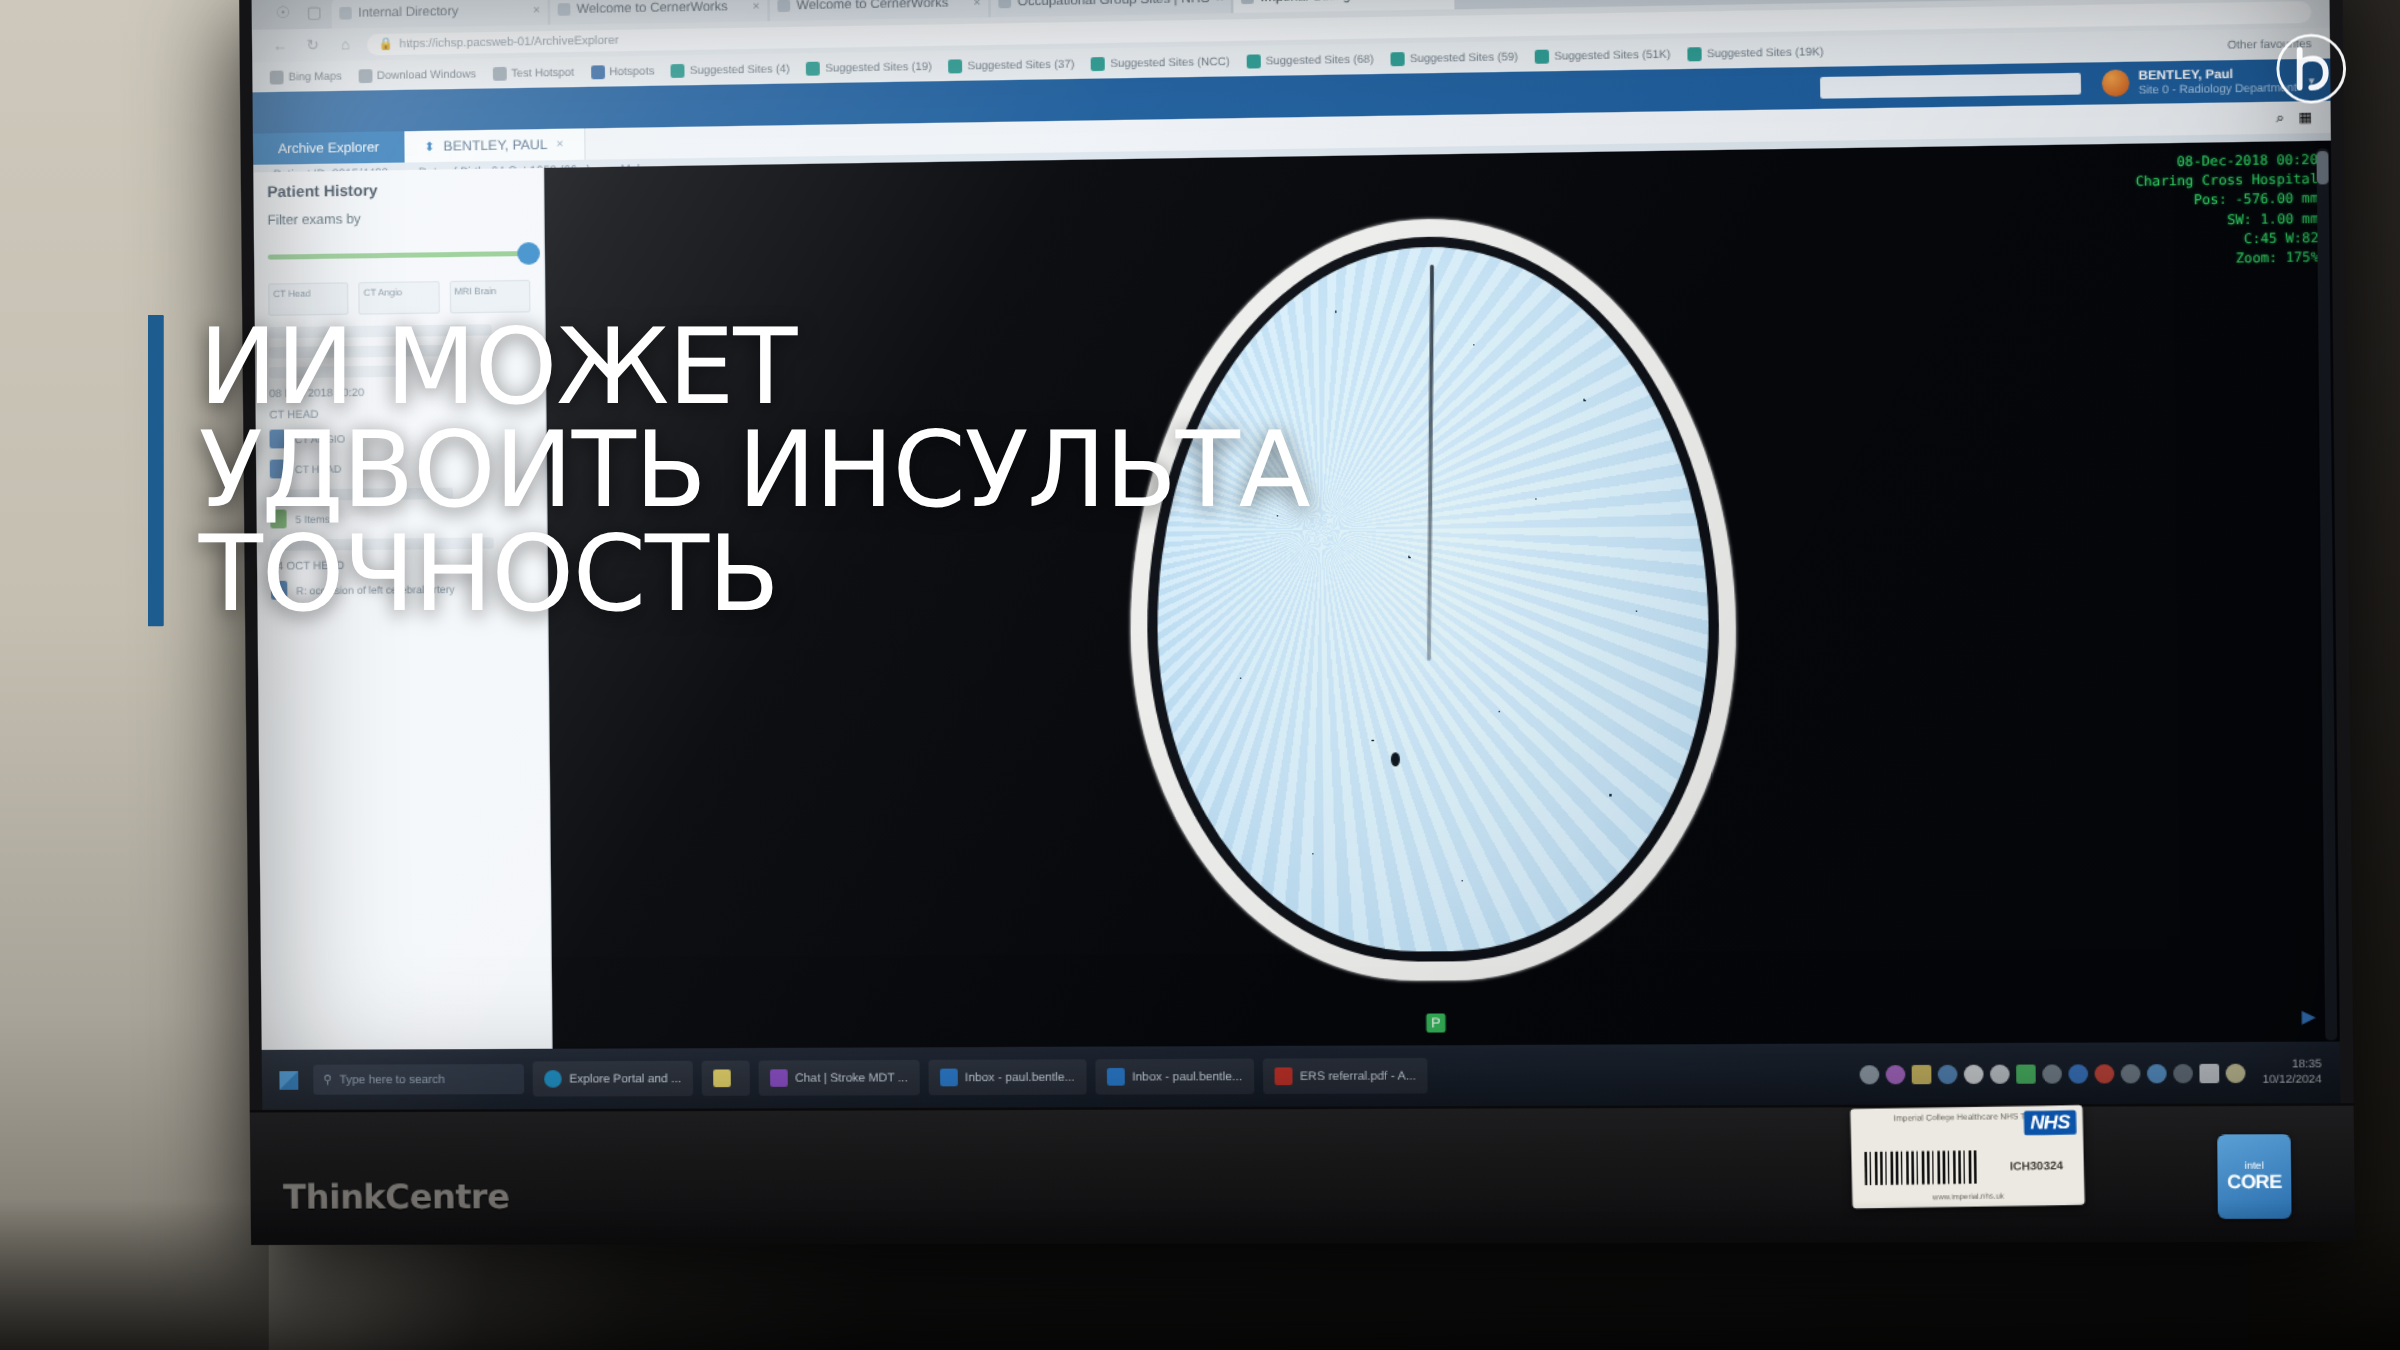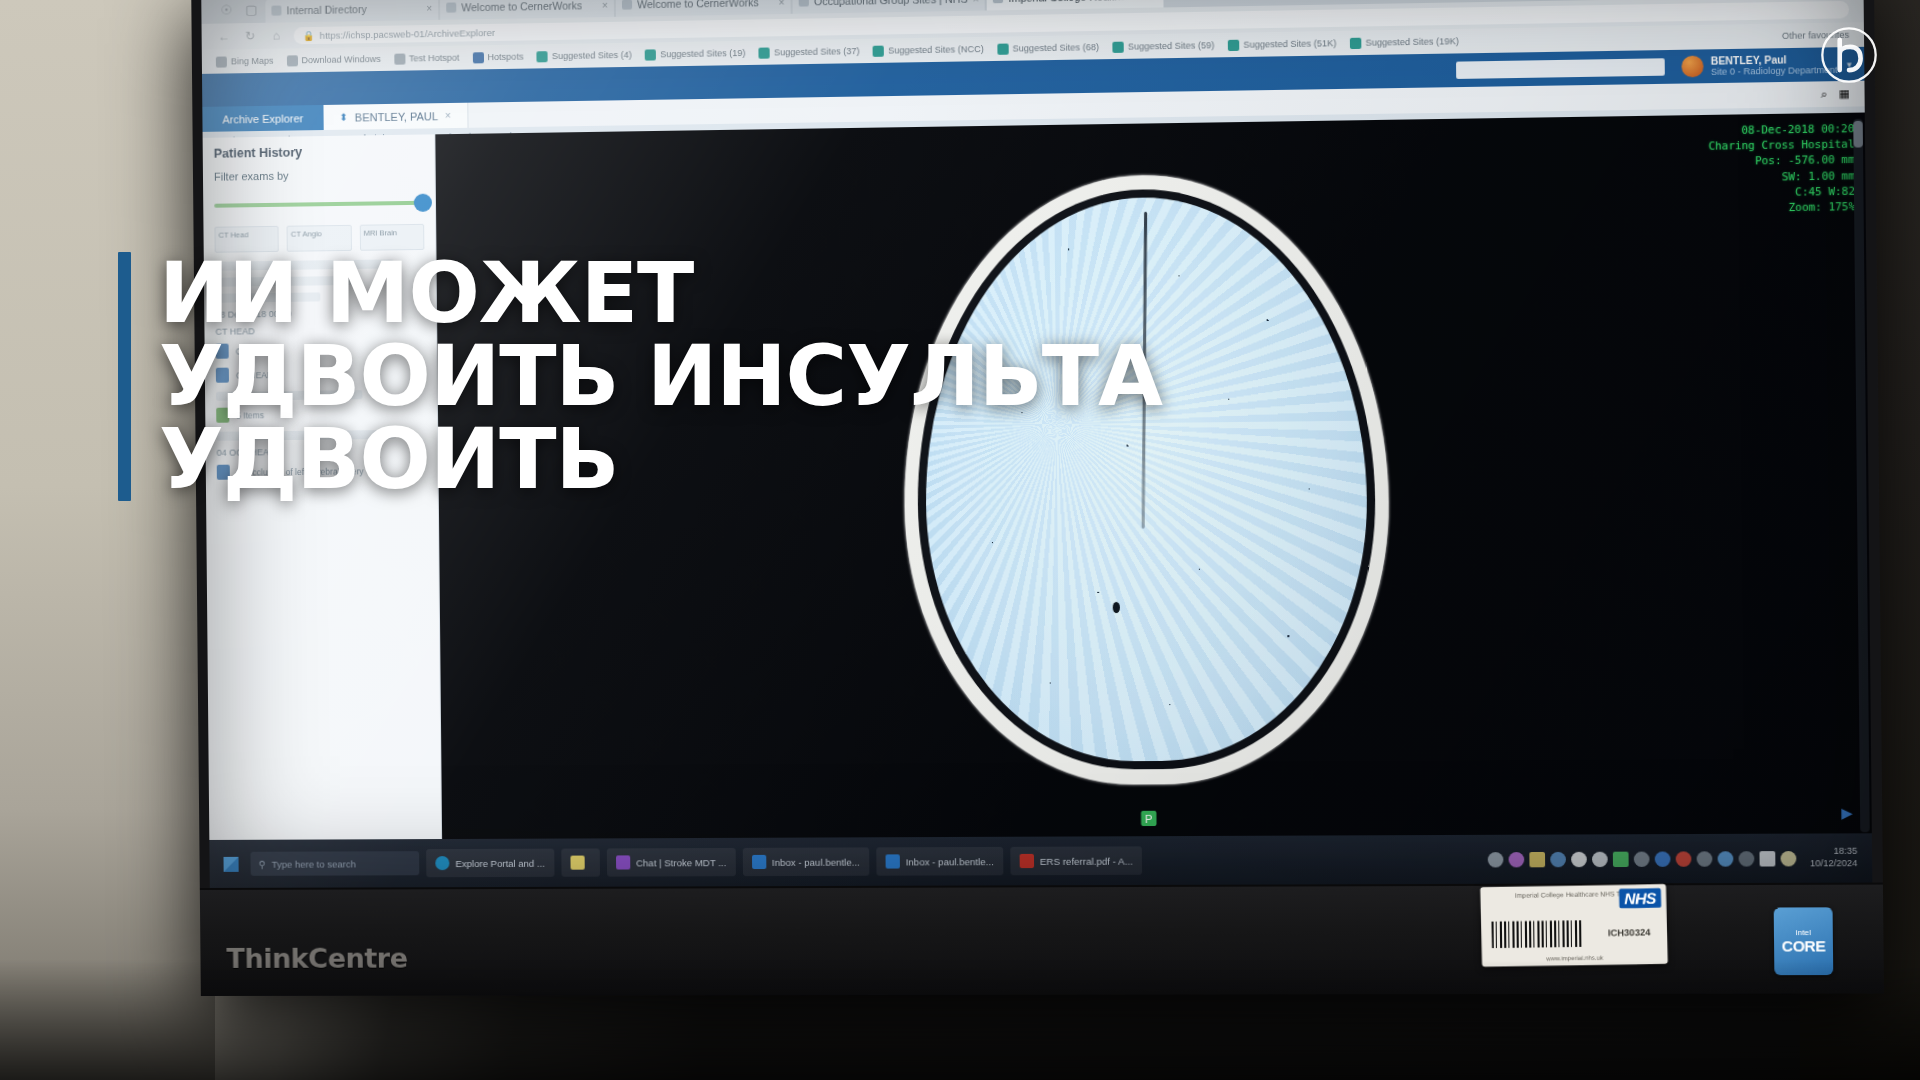--- a/index.html
+++ b/index.html
@@ -204,21 +204,21 @@
   .tb-app .ai { width:14px; height:14px; border-radius:2px; flex:none; }
   .tb-app .lbl { overflow:hidden; text-overflow:ellipsis; }
   #tray { margin-left:auto; display:flex; align-items:center; gap:5px; padding-right:6px; }
   .tray-ico { width:15px; height:15px; border-radius:50%; }
   #clock { color:#d3dbe5; font-size:9px; line-height:1.3; text-align:right; padding-left:8px; }
 
   
   #headline-wrap { position:absolute; left:118px; top:252px; z-index:200;
       display:flex; gap:28px; }
   #accent-bar { width:13px; background:#1d5c8e; flex:none; border-radius:1px; }
-  #headline { color:#fff; font-family:"DejaVu Sans",sans-serif; font-weight:bold;
+  #headline { color:#fff; font-family:"DejaVu Sans",sans-serif; font-weight:normal;
       font-size:84px; line-height:0.99; letter-spacing:-1px;
       text-shadow:0 3px 16px rgba(0,0,0,.55); }
   #headline div { white-space:nowrap; }
 
   
   #logo { position:absolute; right:42px; top:26px; z-index:210; width:58px; height:58px; }
   #logo svg { width:100%; height:100%; opacity:.95; }
 </style>
 </head>
 <body>
@@ -524,21 +524,21 @@
   </div>
 
   <div id="desk-shadow"></div>
 </div>
 
 <div id="headline-wrap">
   <div id="accent-bar" style="background: rgb(29, 92, 142);"></div>
   <div id="headline" style="color: rgb(255, 255, 255);">
     <div>ИИ МОЖЕТ</div>
     <div>УДВОИТЬ ИНСУЛЬТА</div>
-    <div>УДВОИТЬ</div>
+    <div>ТОЧНОСТЬ</div>
   </div>
 </div>
 
 <div id="logo">
   <svg viewBox="0 0 100 100" aria-hidden="true">
     <circle cx="50" cy="50" r="46" fill="none" stroke="#ffffff" stroke-width="4"></circle>
     <path d="M34 24 L34 76 M34 48 C34 40 42 36 52 36 C64 36 70 44 70 56 C70 68 62 76 50 76" fill="none" stroke="#ffffff" stroke-width="8" stroke-linecap="round"></path>
   </svg>
 </div>
 

